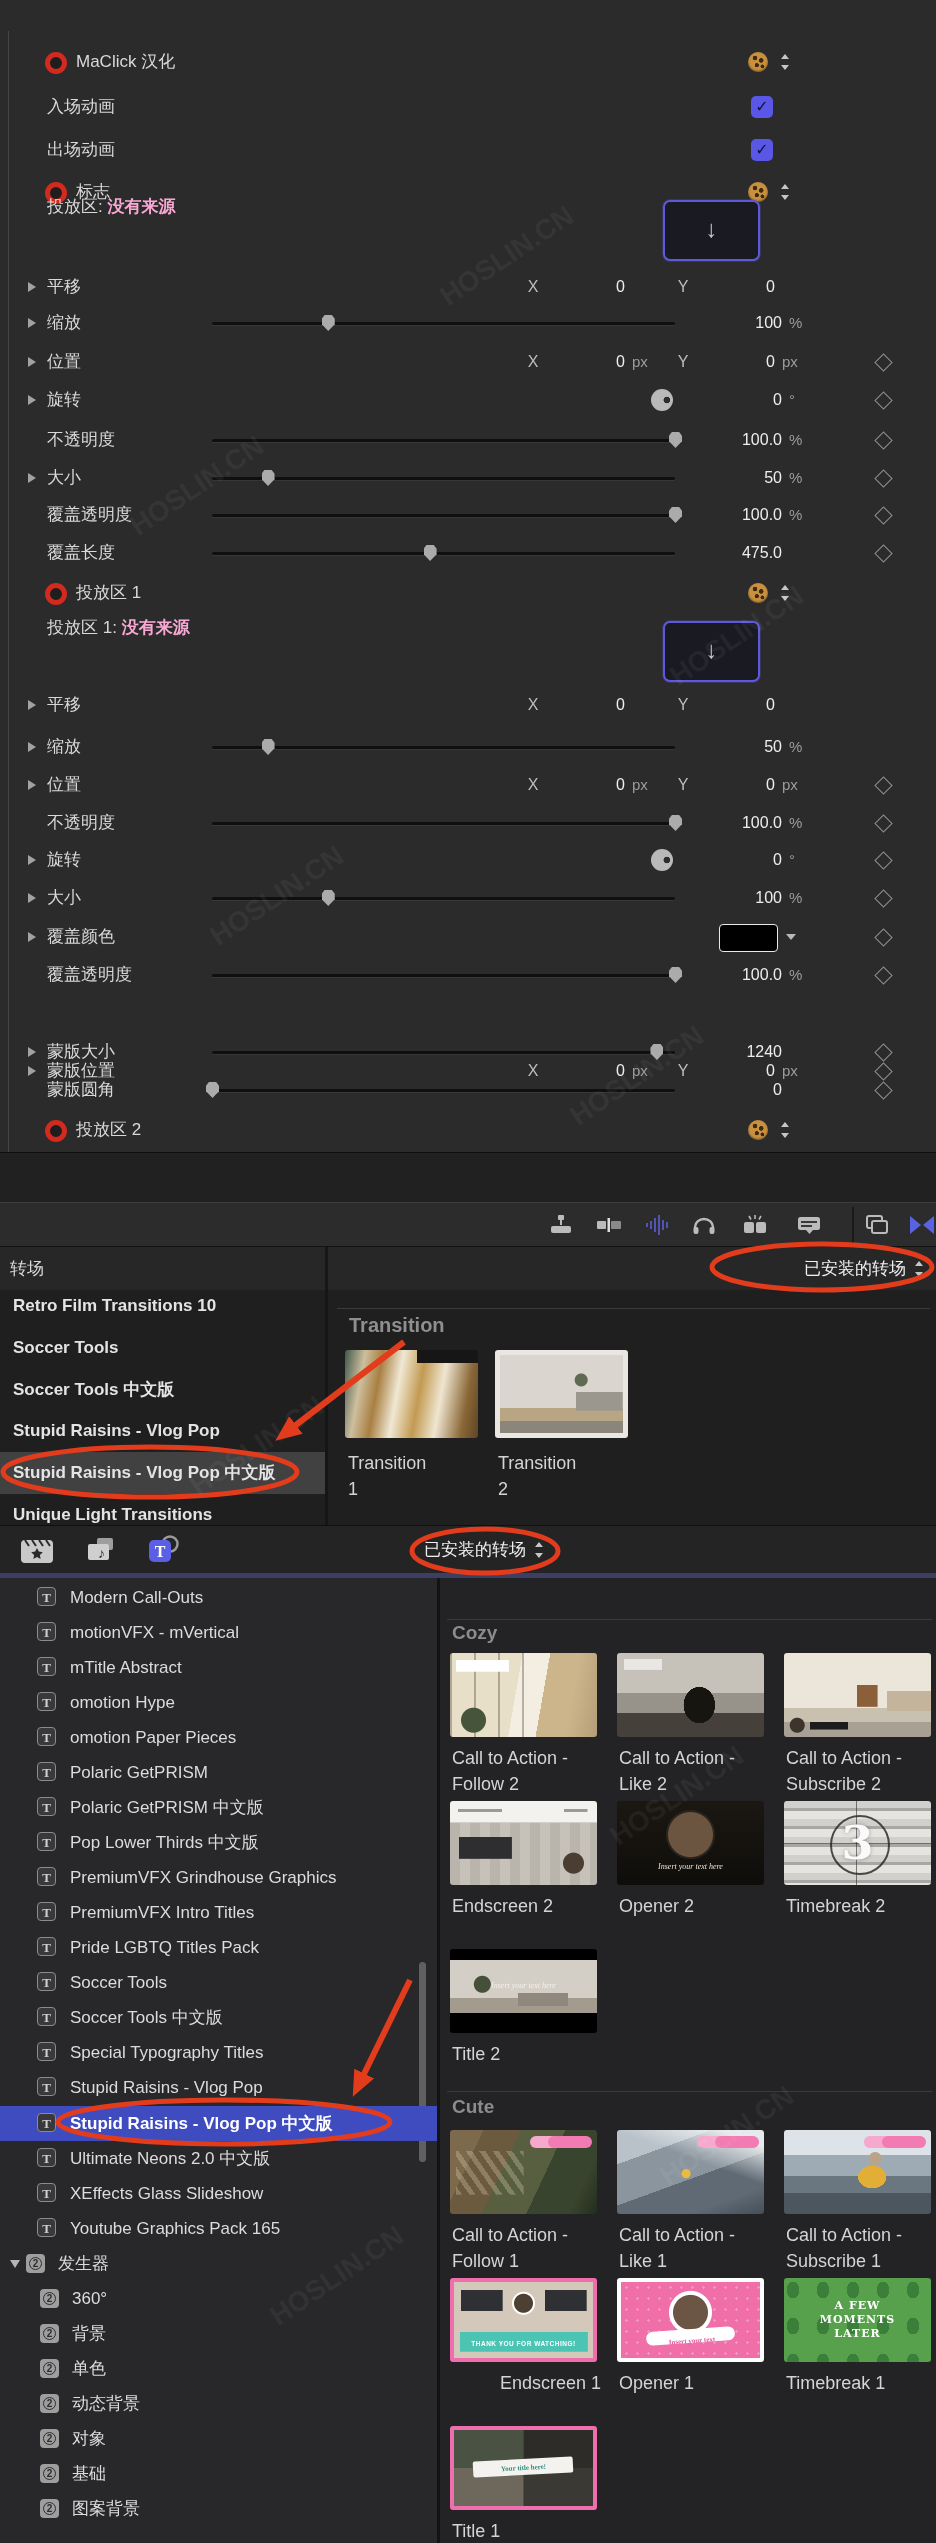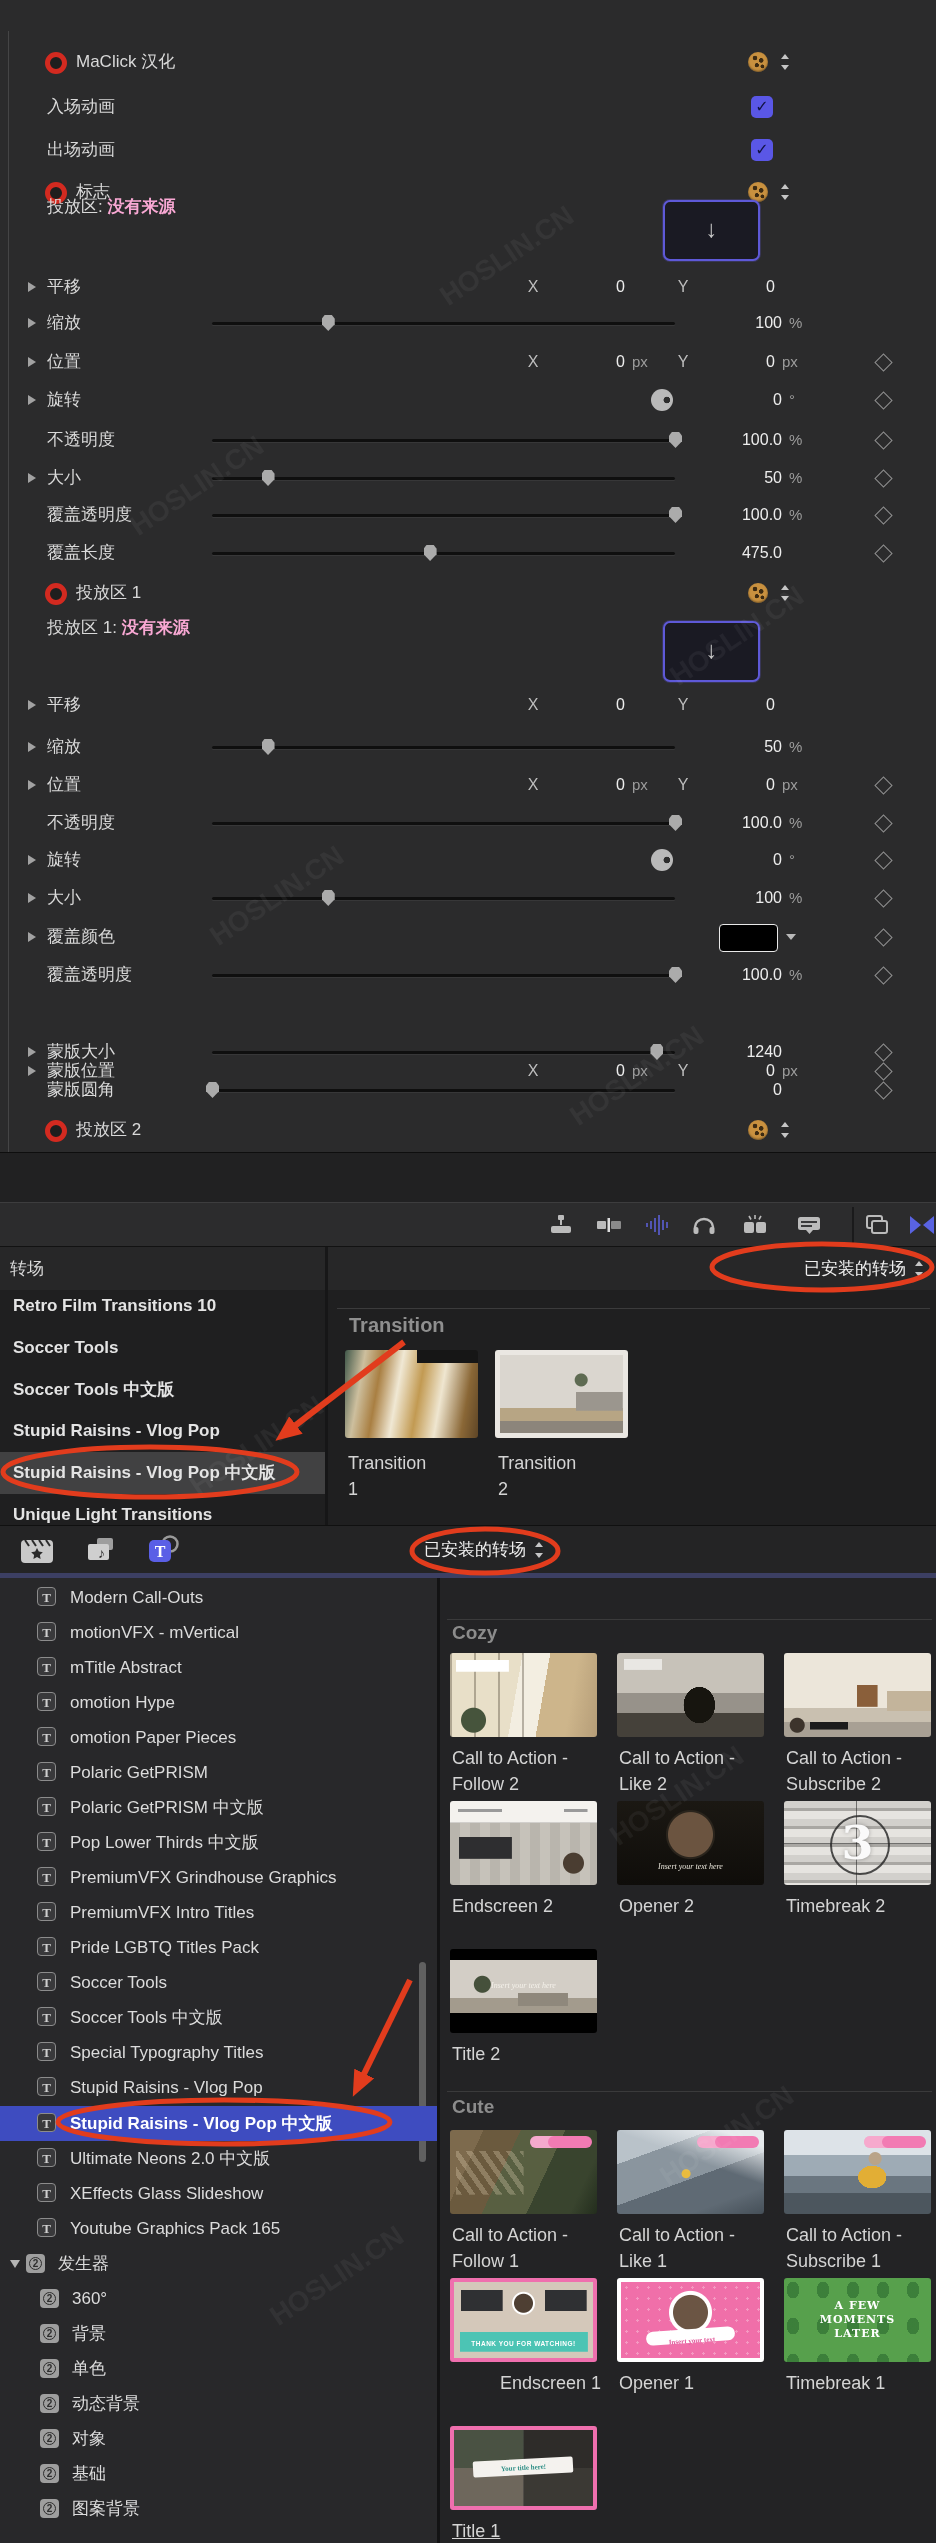--- a/index.html
+++ b/index.html
@@ -691,21 +691,21 @@
         <span class="ov">Insert your text</span>
       </div>
       <div class="cap" style="left: 619px; top: 2370px; width: 160px;">Opener 1</div>
       <div class="thumb art-tb1" style="left: 784px; top: 2278px; width: 147px; height: 84px;">
         <span class="ov">A FEW MOMENTS LATER</span>
       </div>
       <div class="cap" style="left: 786px; top: 2370px; width: 160px;">Timebreak 1</div>
       <div class="thumb art-ti1" style="left: 450px; top: 2426px; width: 147px; height: 84px;">
         <span class="ov">Your title here!</span>
       </div>
-      <div class="cap" style="left: 452px; top: 2518px; width: 160px; text-decoration: underline;">Title 1</div>
+      <div class="cap" style="left: 452px; top: 2518px; width: 160px;">Title 1</div>
     </div>
   <div id="watermarks" style="position:absolute;left:0;top:0;width:0;height:0;">
       <span class="wm" style="left: 120px; top: 470px;">HOSLIN.CN</span>
       <span class="wm" style="left: 430px; top: 240px;">HOSLIN.CN</span>
       <span class="wm" style="left: 660px; top: 620px;">HOSLIN.CN</span>
       <span class="wm" style="left: 200px; top: 880px;">HOSLIN.CN</span>
       <span class="wm" style="left: 560px; top: 1060px;">HOSLIN.CN</span>
       <span class="wm" style="left: 180px; top: 1430px;">HOSLIN.CN</span>
       <span class="wm" style="left: 600px; top: 1780px;">HOSLIN.CN</span>
       <span class="wm" style="left: 260px; top: 2260px;">HOSLIN.CN</span>

